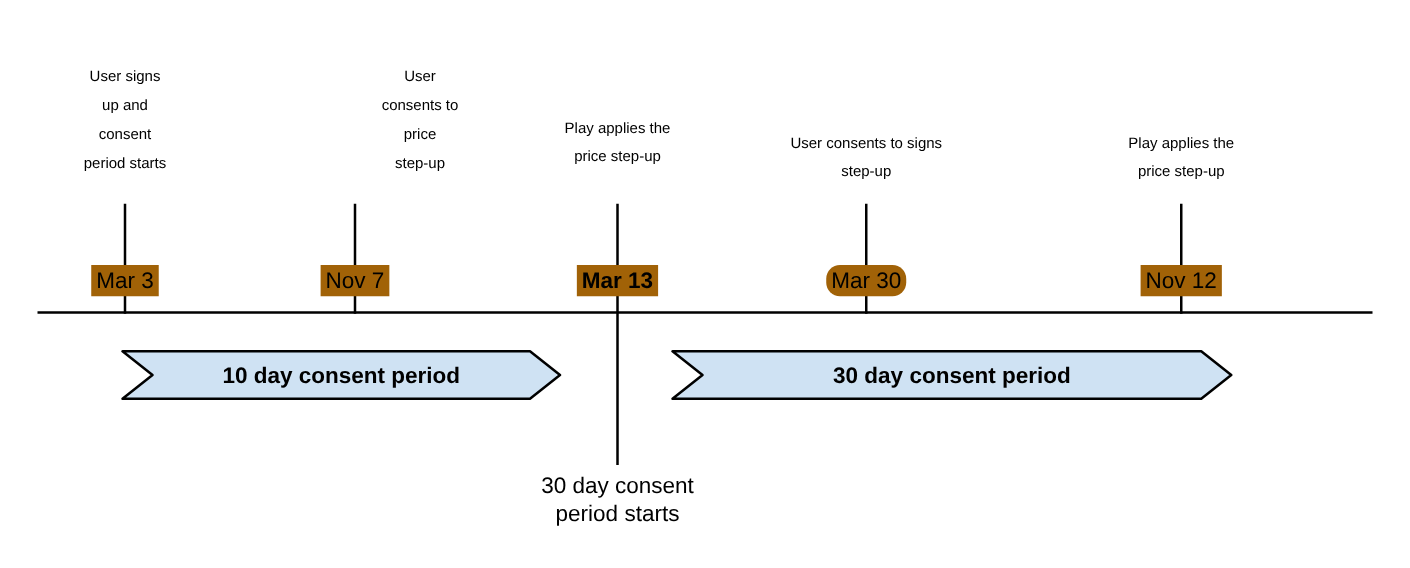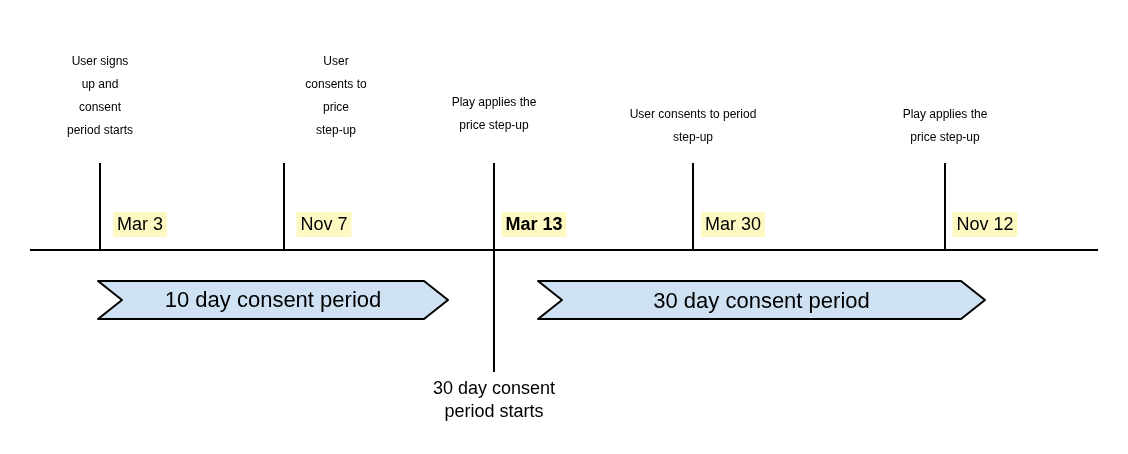--- a/index.html
+++ b/index.html
@@ -58,52 +58,52 @@
   }
   .e1 { left: 100px; top: 50px; }
   .e2 { left: 296px; top: 50px; margin-left: 40px; }
   .e3 { left: 494px; top: 91px; }
   .e4 { left: 693px; top: 103px; }
   .e5 { left: 945px; top: 103px; }
   .date {
     position: absolute;
     top: 212px;
     transform: translateX(-50%);
-    background: #fef9c3;
+    background: #a16207;
     padding: 1px 4px;
     font-size: 18px;
     line-height: 23px;
     white-space: nowrap;
     z-index: 3;
-    margin-left: 40px;
   }
   .d1 { left: 100px; }
   .d2 { left: 284px; }
   .d3 { left: 494px; font-weight: bold; }
-  .d4 { left: 693px; }
+  .d4 { left: 693px; border-radius: 11px; }
   .d5 { left: 945px; }
   .note {
     position: absolute;
     left: 494px;
     top: 377px;
     transform: translateX(-50%);
     width: max-content;
     text-align: center;
     white-space: pre-line;
     font-size: 18px;
     line-height: 23px;
     z-index: 2;
   }
   .plabel {
     position: absolute;
     display: flex;
     align-items: center;
     justify-content: center;
-    font-size: 22px;
+    font-size: 18px;
     z-index: 2;
+    font-weight: bold;
   }
   .p1 { left: 98px;  top: 281px; width: 350px; height: 38px; }
   .p2 { left: 538px; top: 281px; width: 447px; height: 39px; }
 </style>
 </head>
 <body>
 
 <div class="stage">
 
   <svg class="layer-svg" viewBox="0 0 1128 454" xmlns="http://www.w3.org/2000/svg">
@@ -122,21 +122,21 @@
   <div class="elabel e1">User signs
 up and
 consent
 period starts</div>
   <div class="elabel e2">User
 consents to
 price
 step-up</div>
   <div class="elabel e3">Play applies the
 price step-up</div>
-  <div class="elabel e4">User consents to period
+  <div class="elabel e4">User consents to signs
 step-up</div>
   <div class="elabel e5">Play applies the
 price step-up</div>
 
   <div class="date d1">Mar 3</div>
   <div class="date d2">Nov 7</div>
   <div class="date d3">Mar 13</div>
   <div class="date d4">Mar 30</div>
   <div class="date d5">Nov 12</div>
 

